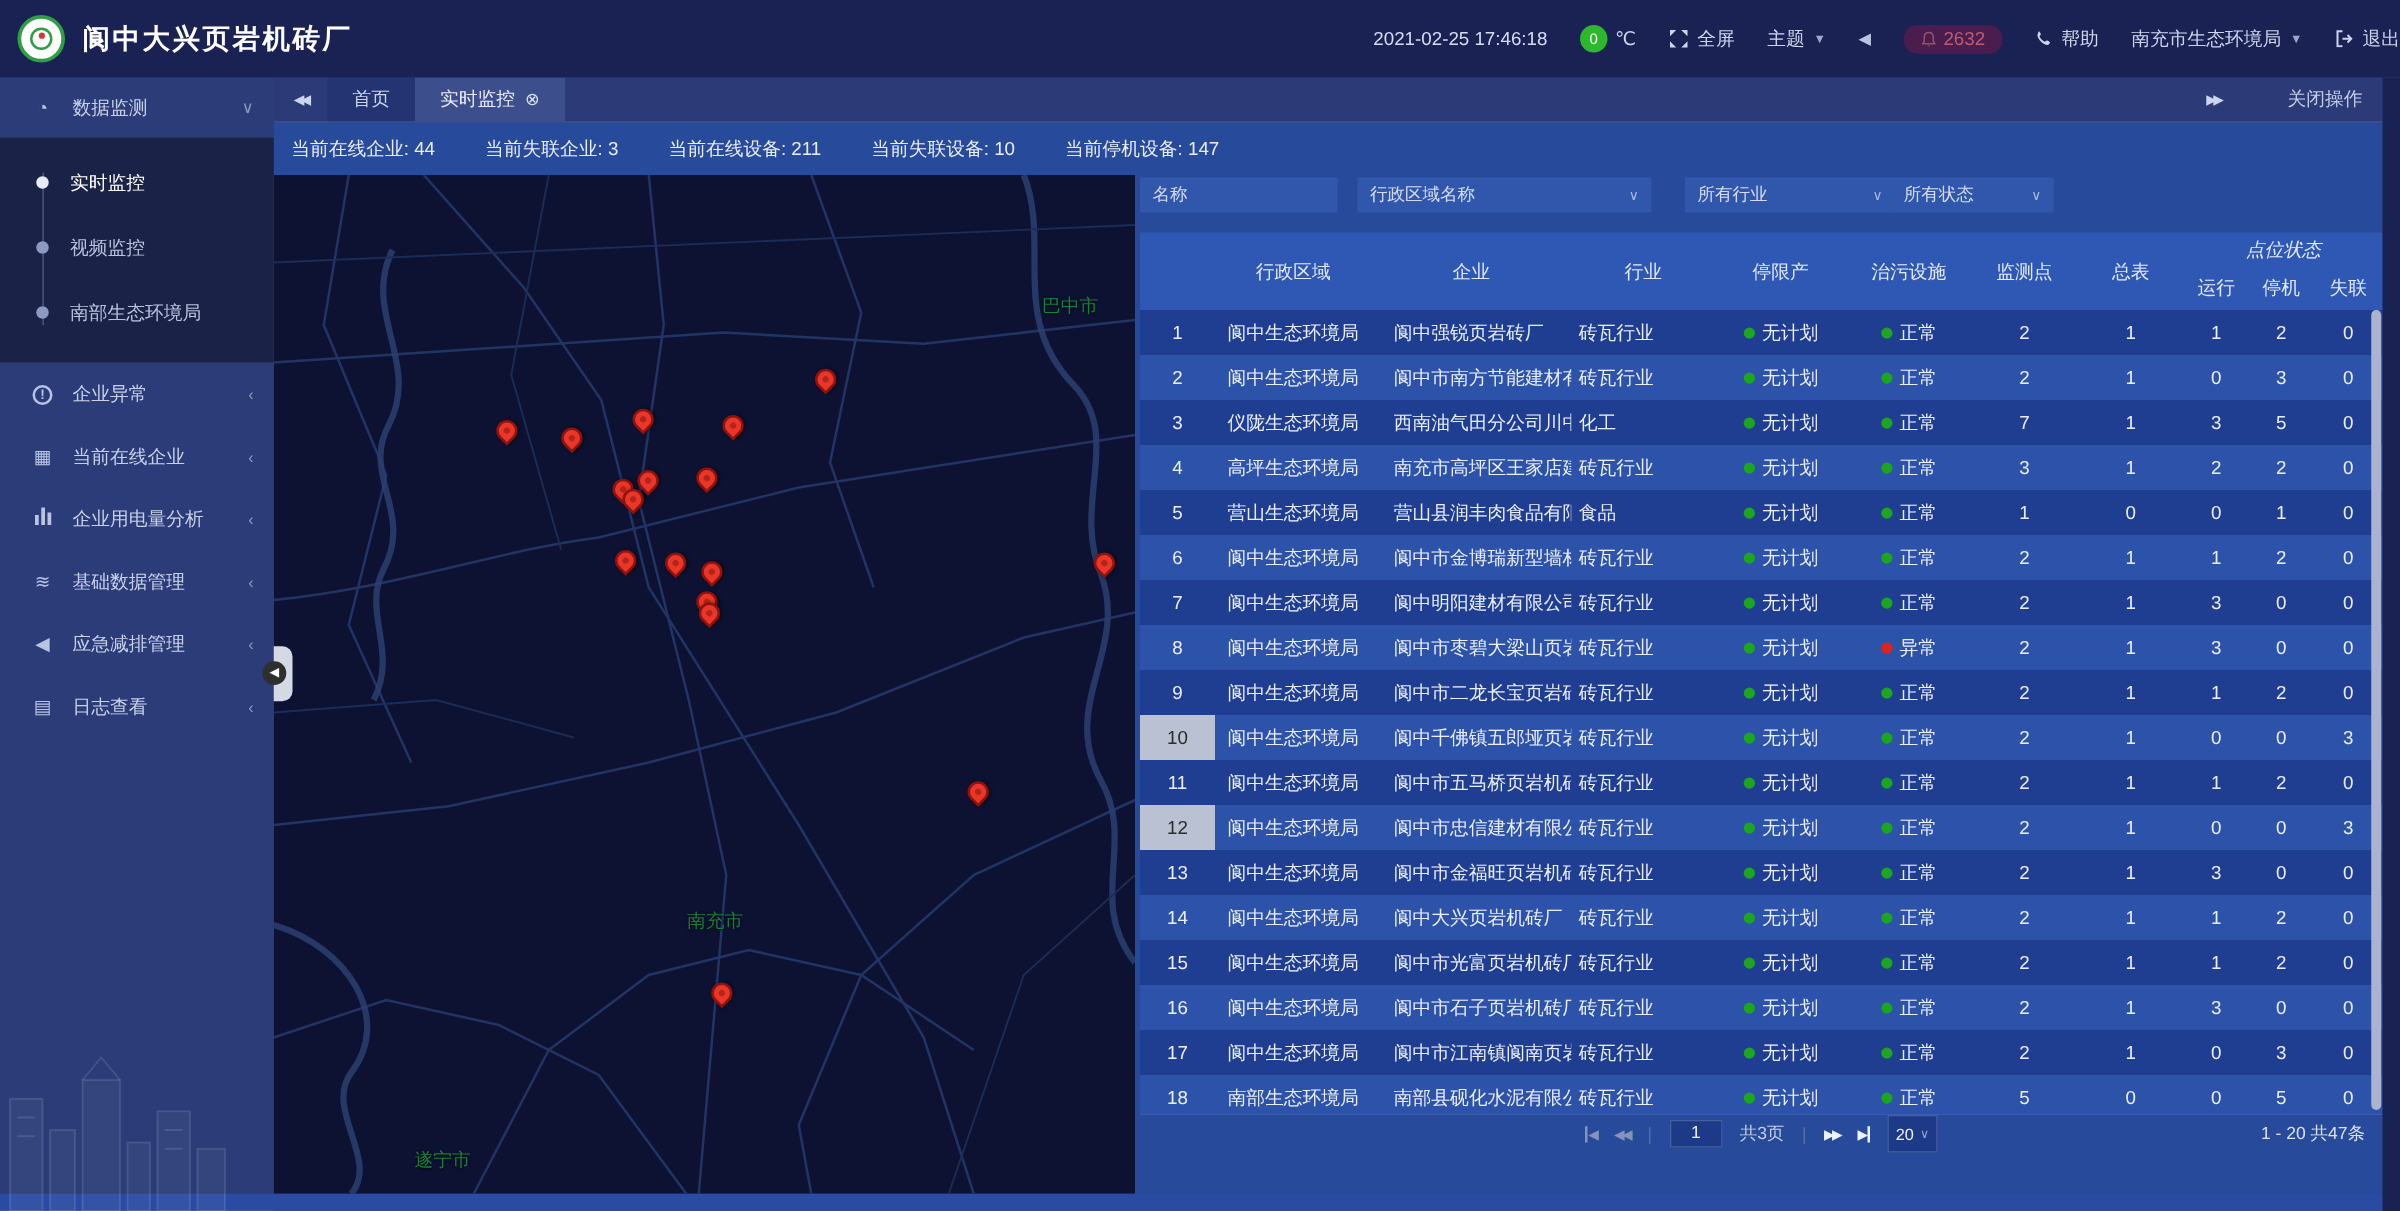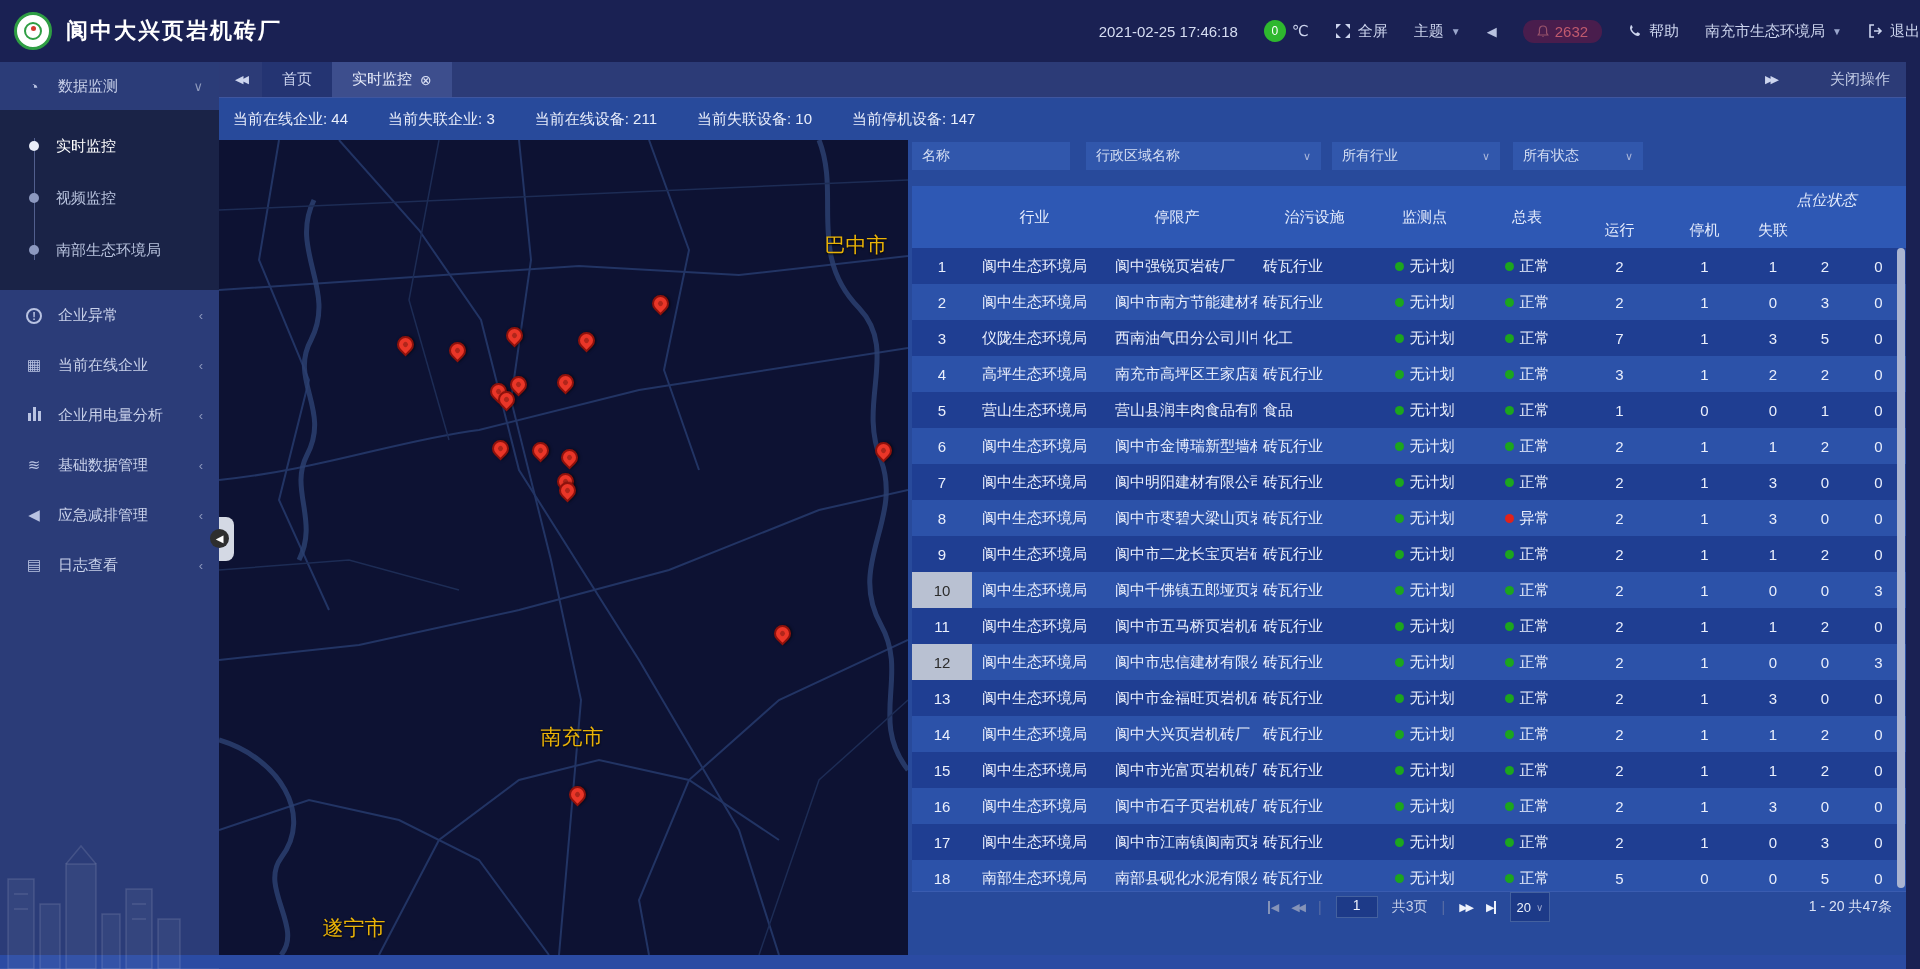--- a/index.html
+++ b/index.html
@@ -47,21 +47,21 @@
   .tab .tclose{font-size:14px;color:#dbe1f5}
   .tabbar-right{margin-left:auto;display:flex;align-items:center;gap:38px;padding-right:16px;color:#c3cce6;font-size:15px}
 
   
   .statsbar{position:absolute;left:219px;top:99px;width:1687px;height:41px;background:#284a9b;display:flex;align-items:center;gap:40px;padding-left:14px;color:#e9eefb;font-size:15px;z-index:5}
   .stat{white-space:nowrap}
 
   
   .map{position:absolute;left:219px;top:140px;width:689px;height:815px;background:#0d1233;overflow:hidden;z-index:1}
   .map svg.roads{position:absolute;left:0;top:0}
-  .city-label{position:absolute;color:#eab308;font-size:21px;transform:translate(-50%,-50%);white-space:nowrap;text-shadow:0 1px 2px #000}
+  .city-label{position:absolute;color:#15803d;font-size:15px;transform:translate(-50%,-50%);white-space:nowrap;text-shadow:0 1px 2px #000}
   .pin{position:absolute;width:17px;height:17px;background:#ea3628;border:2px solid #8f120c;border-radius:50% 50% 50% 0;transform:rotate(-45deg);box-shadow:1px 1px 3px rgba(0,0,0,.55)}
   .pin::after{content:"";position:absolute;left:4px;top:4px;width:5px;height:5px;border-radius:50%;background:#b0261b}
   .collapse-tab{position:absolute;left:219px;top:517px;width:15px;height:44px;background:#d4d9e4;border-radius:0 8px 8px 0;z-index:25;cursor:pointer}
   .collapse-tab .circ{position:absolute;left:-9px;top:12px;width:19px;height:19px;border-radius:50%;background:#2e2e2e;color:#fff;font-size:10px;display:flex;align-items:center;justify-content:center}
 
   
   .panel{position:absolute;left:912px;top:140px;width:994px;height:815px;z-index:2}
   .filters{position:absolute;left:0;top:2px;height:28px;display:flex}
   .fbox{background:#3157ac;height:28px;display:flex;align-items:center;color:#dce4f6;font-size:14px;padding:0 10px;position:absolute;top:0}
   .fbox .ph{opacity:.95}
@@ -310,32 +310,34 @@
 
   <div class="panel">
     <div class="filters">
       <div class="fbox" style="left:0;width:158px">
         <span class="ph">名称</span>
       </div>
       <div class="fbox" style="left:174px;width:235px">
         <span class="ph">行政区域名称</span>
           <span class="fcaret">∨</span>
       </div>
-      <div class="fbox" style="left:420px;width:168px">
+      <div class="fbox" style="left:436px;width:168px">
         <span class="ph">所有行业</span>
           <span class="fcaret">∨</span>
       </div>
       <div class="fbox" style="left:601px;width:130px">
         <span class="ph">所有状态</span>
           <span class="fcaret">∨</span>
       </div>
     </div>
 
     <div class="thead grid" id="thead">
         <div class="th"></div>
+        <div class="th">行政区域</div>
+        <div class="th">企业</div>
         <div class="th">行业</div>
         <div class="th">停限产</div>
         <div class="th">治污设施</div>
         <div class="th">监测点</div>
         <div class="th">总表</div>
         <div class="group">点位状态</div>
         <div class="sub">运行</div>
         <div class="sub">停机</div>
         <div class="sub">失联</div>
       </div>

